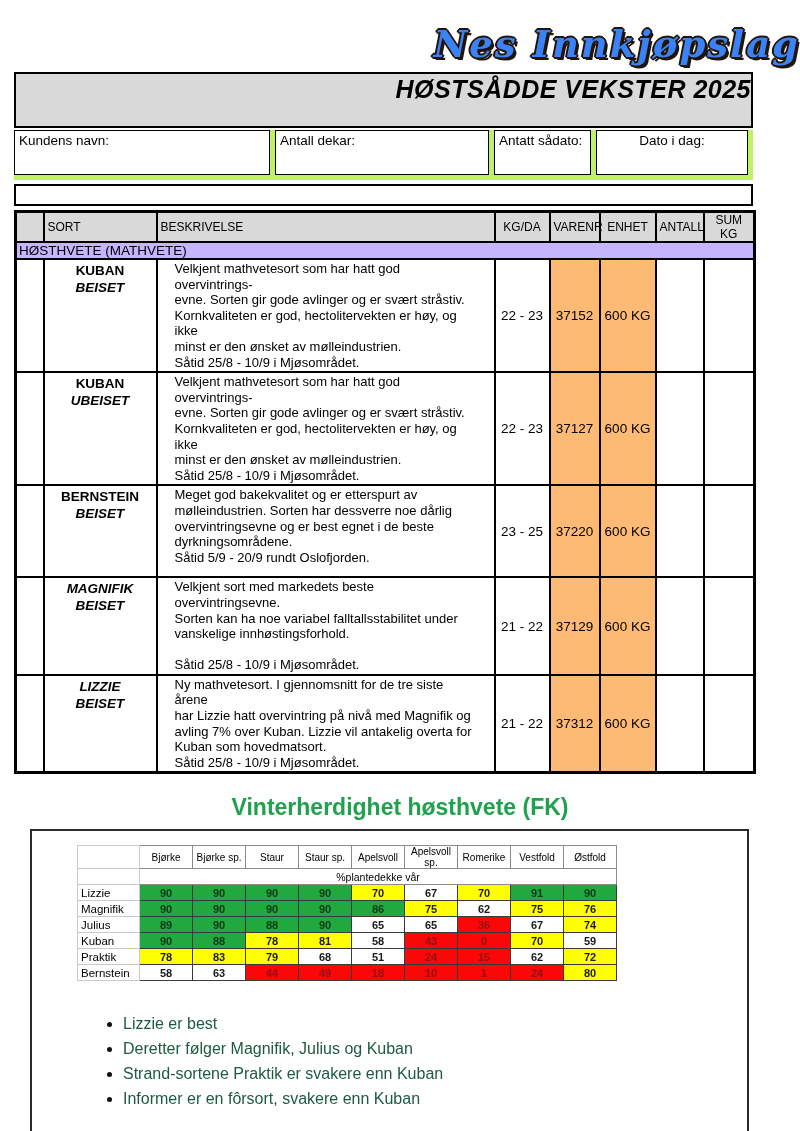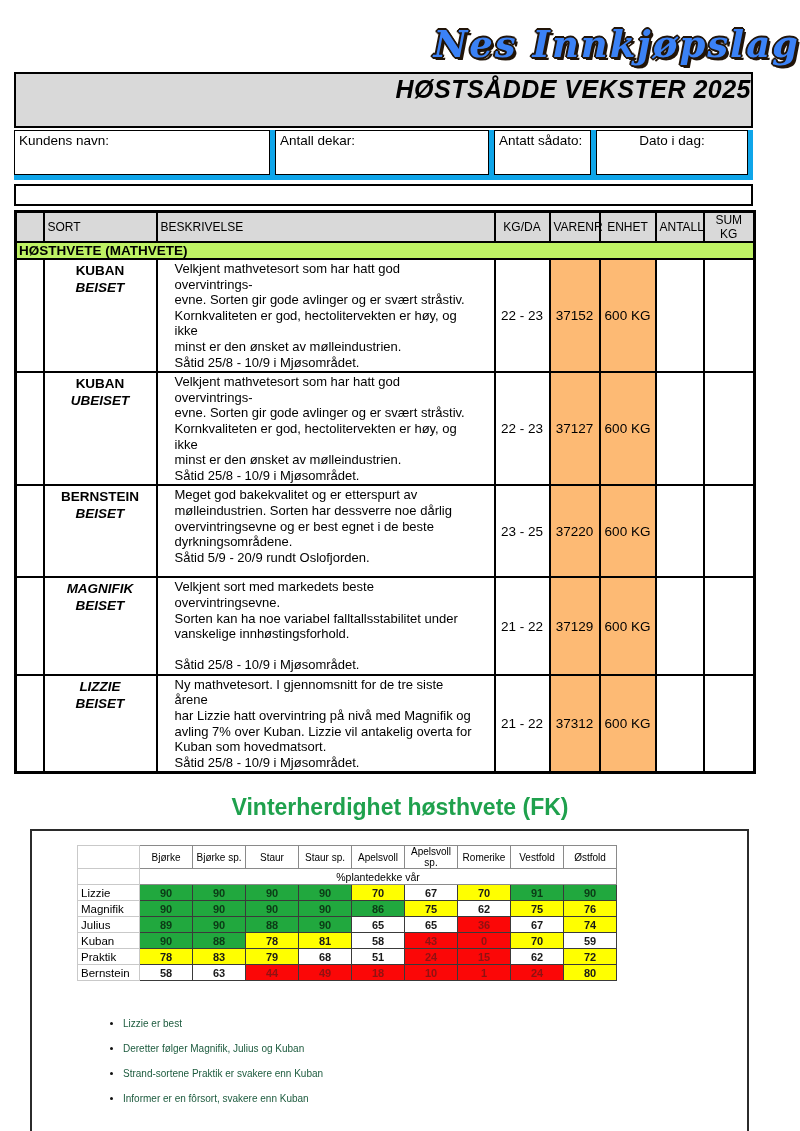--- a/index.html
+++ b/index.html
@@ -14,35 +14,35 @@
     font-size:37px;letter-spacing:2px;color:#3b82f6;
     text-shadow:-2px 0 #221509,2px 0 #221509,0 -2px #221509,0 2px #221509,
                 -1px -1px #221509,1px 1px #221509,-1px 1px #221509,1px -1px #221509,
                  3px 3px 0 #221509;
   }
   .sheet{margin-left:14px;width:739px;}
   
   .title-box{border:2px solid #000;background:#d9d9d9;height:56px;text-align:right;box-sizing:border-box;}
   .title-box h1{margin:1px 0 0;font-size:25px;font-style:italic;font-weight:bold;letter-spacing:.5px;}
   
-  .fields{background:#0ea5e9;display:flex;gap:5px;margin-top:2px;padding:0 0 5px 0;}
+  .fields{background:#bef264;display:flex;gap:5px;margin-top:2px;padding:0 0 5px 0;}
   .field-box{background:#fff;border:1px solid #000;height:45px;box-sizing:border-box;
              font-size:13.5px;padding:2px 4px;flex:0 0 auto;}
   .field-box:nth-child(1){width:256px;}
   .field-box:nth-child(2){width:214px;}
   .field-box:nth-child(3){width:97px;}
   .field-box:nth-child(4){width:152px;text-align:center;}
   
   .empty-row{margin-top:4px;border:2px solid #000;height:18px;background:#fff;}
   
   table.products{border-collapse:collapse;margin-top:4px;width:739px;table-layout:fixed;border:3px solid #000;}
   .products td,.products th{border:2px solid #000;box-sizing:border-box;}
   .products thead th{background:#d9d9d9;font-size:12px;font-weight:normal;height:20px;padding:0 3px;text-align:center;}
   .products thead th.al{text-align:left;}
-  .section-row td{background:#bef264;font-weight:bold;font-size:13.5px;height:16px;padding:0 2px;}
+  .section-row td{background:#c4b5fd;font-weight:normal;font-size:13.5px;height:16px;padding:0 2px;}
   .sort-cell{text-align:center;vertical-align:top;font-weight:bold;font-size:13.5px;padding-top:2px;line-height:17px;}
   .sort-variant{font-style:italic;}
   .it{font-style:italic;}
   .desc-cell{vertical-align:top;font-size:13px;line-height:15.6px;padding:1px 17px;white-space:pre-line;}
   .num-cell{text-align:center;font-size:13.5px;}
   .ycell{background:#fdba74;}
   .prow{height:92px;}
   
   .fk-title{text-align:center;color:#1fa14d;font-size:23px;font-weight:bold;margin:20px 0 8px;}
   .fk-box{margin-left:30px;width:719px;border:2px solid #2b2b2b;padding:14px 0 20px 45px;box-sizing:border-box;}
@@ -52,21 +52,21 @@
   .fk .datacol{width:53px;}
   .fk .lbl{text-align:left;border:1px solid #c9c9c9;font-size:11.5px;padding-left:3px;background:#fff;}
   .fk .hdr{border:1px solid #8a8a8a;font-size:10px;height:19px;background:#fff;}
   .fk .sub{border:1px solid #8a8a8a;font-size:10.5px;background:#fff;}
   .fk .val{border:1px solid #3a3a3a;font-weight:600;}
   .c-green{background:#21a83e;color:#0c3a16;}
   .c-yellow{background:#ffff00;color:#1a1a1a;}
   .c-red{background:#fb0707;color:#8f1212;}
   .c-white{background:#ffffff;color:#1a1a1a;}
   
-  ul.fk-bullets{margin:30px 0 0 28px;padding:0 0 0 18px;color:#1d5b3e;font-size:10px;line-height:25px;}
+  ul.fk-bullets{margin:30px 0 0 28px;padding:0 0 0 18px;color:#1d5b3e;font-size:16px;line-height:25px;}
   ul.fk-bullets li::marker{color:#111;}
   
   .page-num{text-align:center;margin-top:16px;font-size:13px;}
 </style>
 </head>
 <body>
 
 <div class="logo">Nes Innkjøpslag</div>
 
 <div class="sheet">

